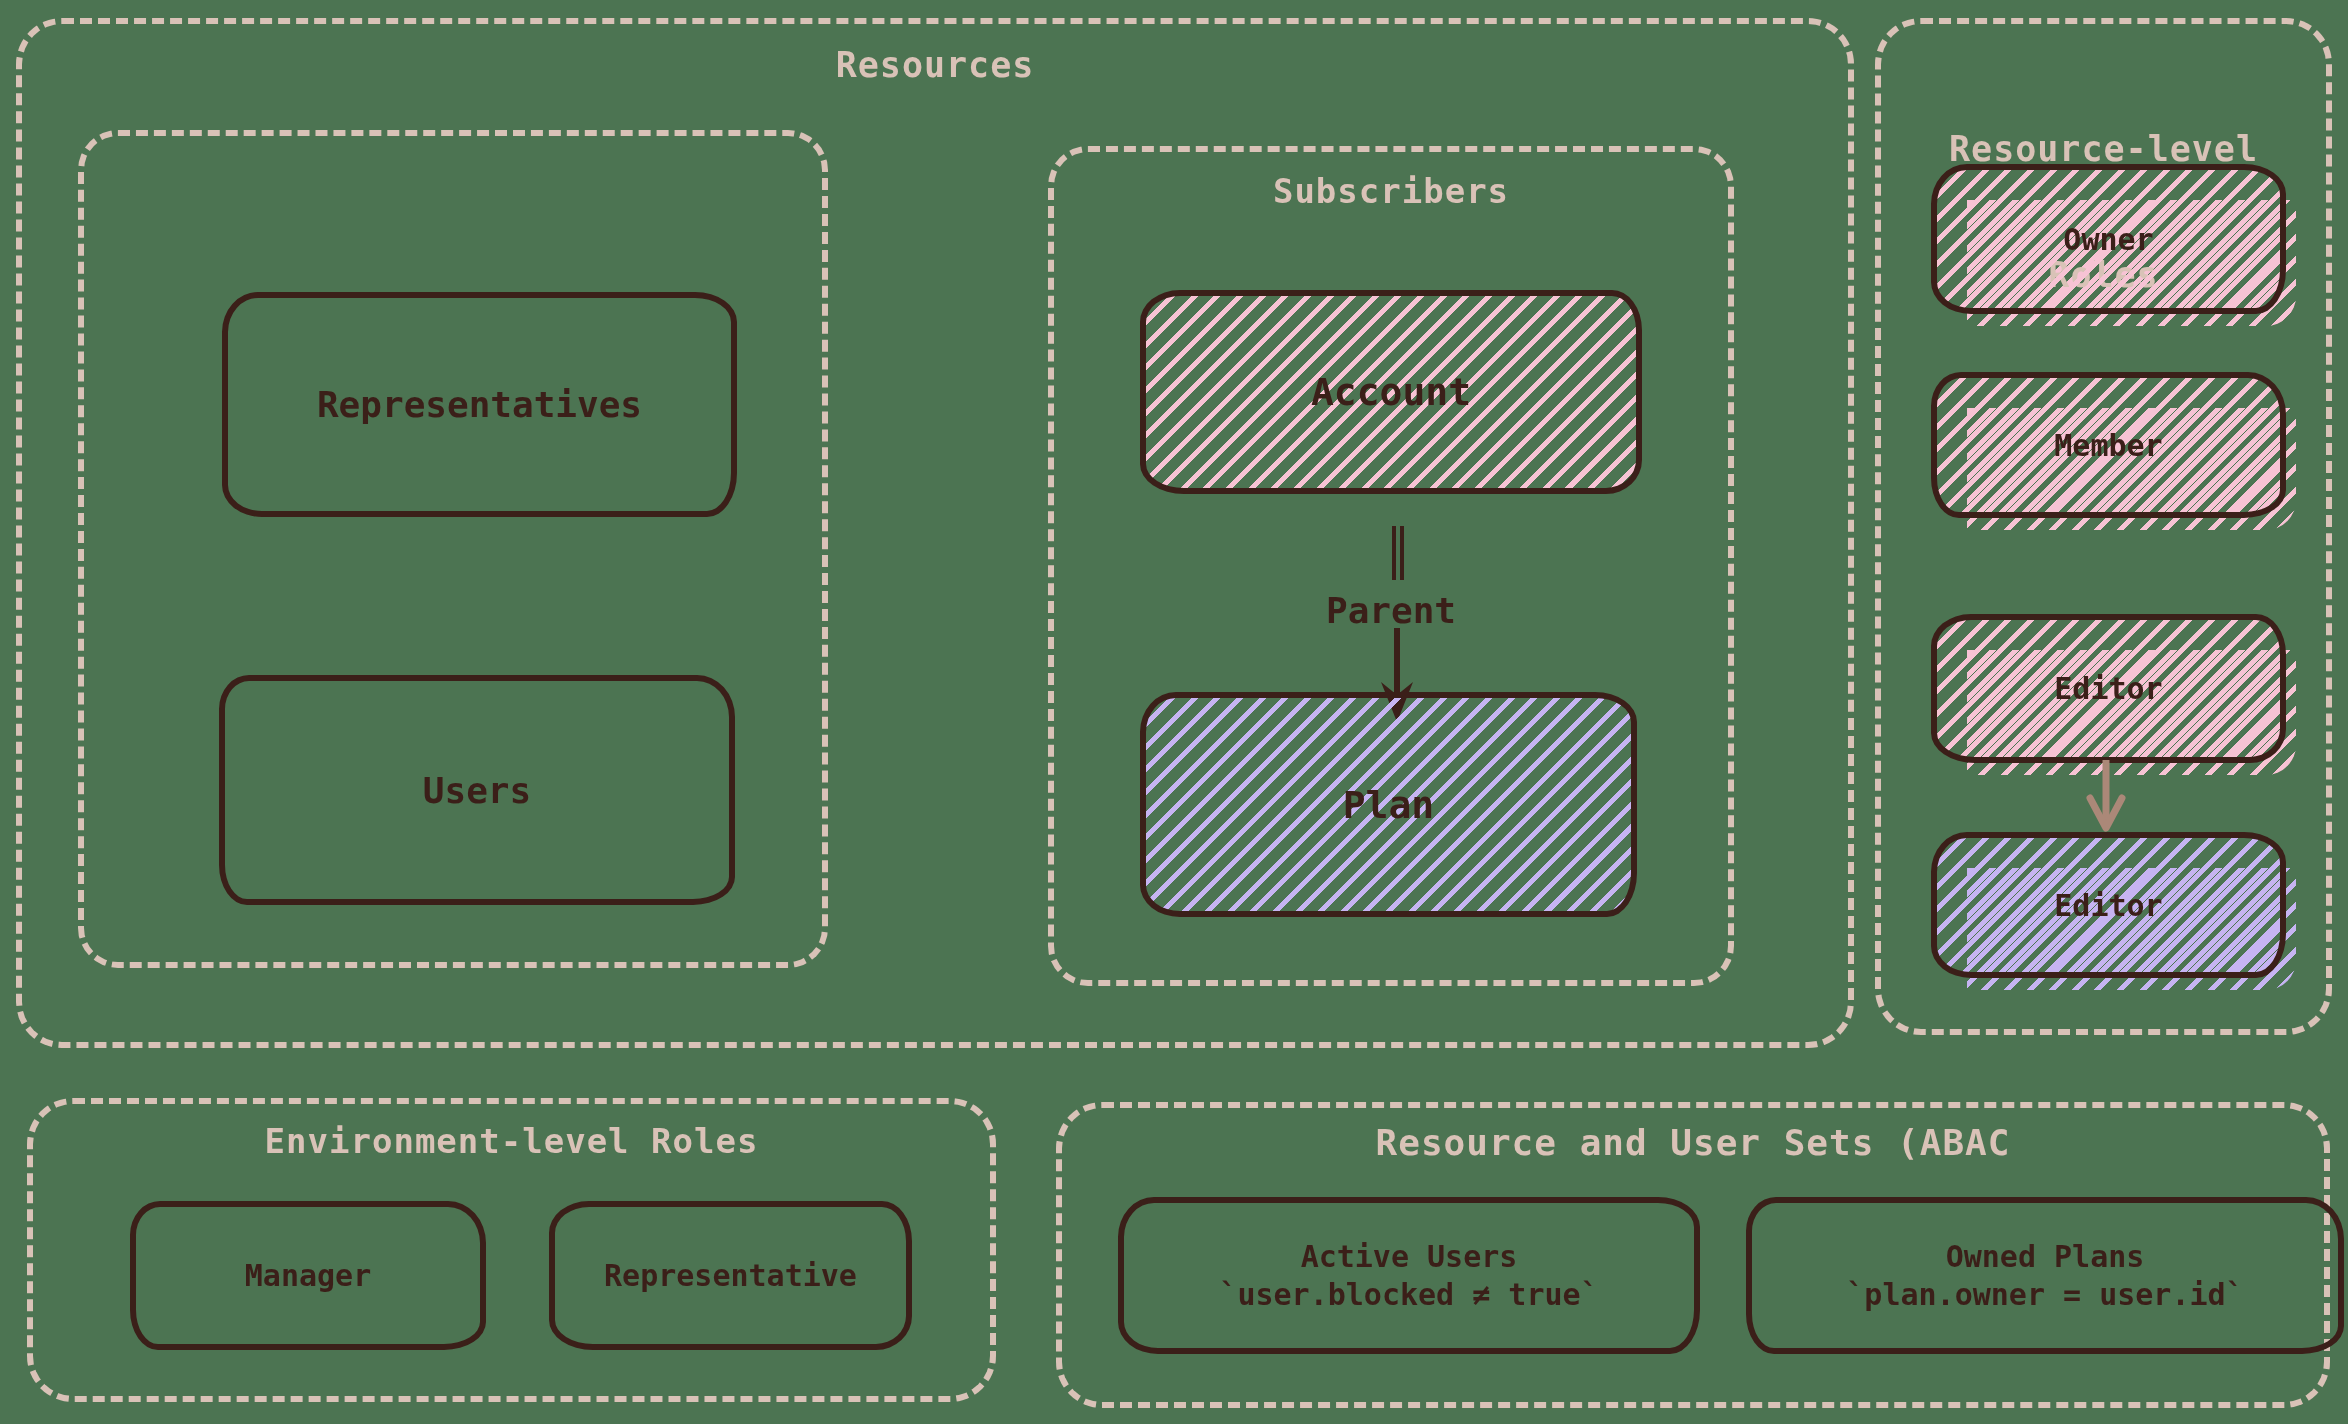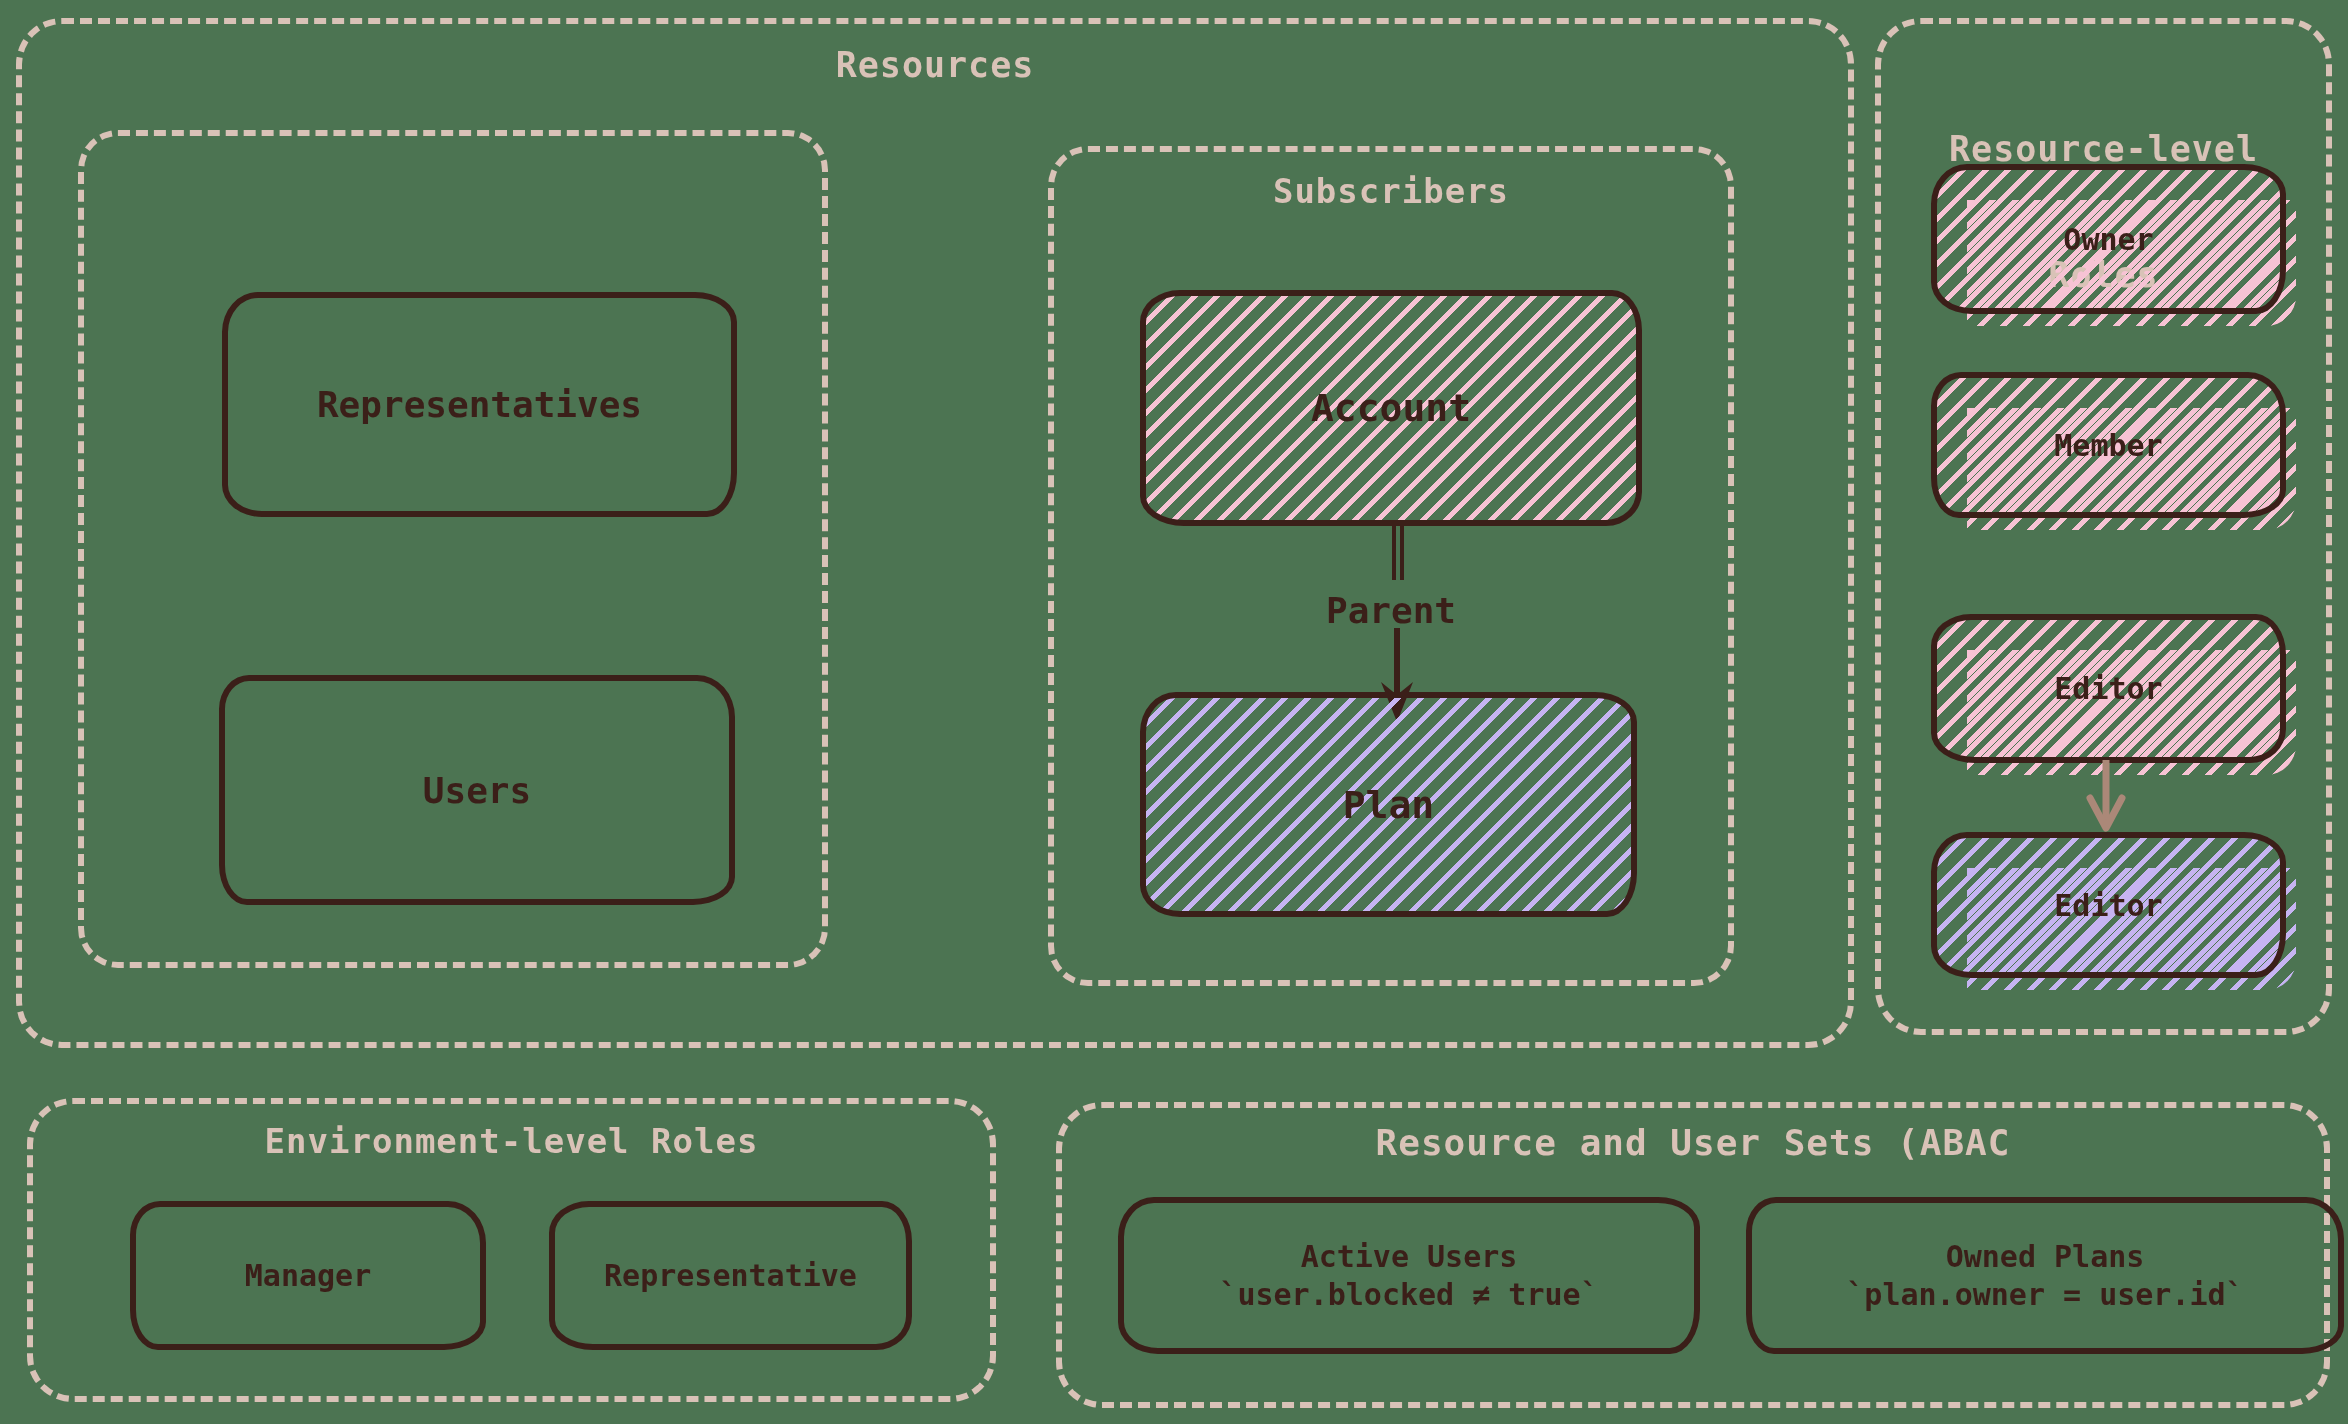--- a/index.html
+++ b/index.html
@@ -99,21 +99,21 @@
       </div>
 
       <div class="box r2 label-md" style="left:135px; top:539px; width:516px; height:230px;">
         <span>Users</span>
       </div>
     </section>
 
     <section class="panel" style="left:1026px; top:122px; width:686px; height:840px; border-radius:40px;">
       <div class="panel-title" style="top:18px; font-size:34px;">Subscribers</div>
 
-      <div class="box r3 label-lg hatch-pink" style="left:86px; top:138px; width:502px; height:236px;">
+      <div class="box r3 label-lg hatch-pink" style="left:86px; top:138px; width:502px; height:204px;">
         <span>Account</span>
       </div>
 
       <div class="dbl-line" style="left:338px; top:374px; height:54px;"></div>
       <div class="edge-label" style="left:86px; top:438px; width:502px;">Parent</div>
       <svg class="arrow-svg" style="left:321px; top:476px;" width="44" height="96" viewBox="0 0 44 96">
         <line x1="22" y1="0" x2="22" y2="70" stroke="#3b1f19" stroke-width="6"></line>
         <path d="M22 94 L6 54 L22 67 L38 54 Z" fill="#3b1f19"></path>
       </svg>
 

